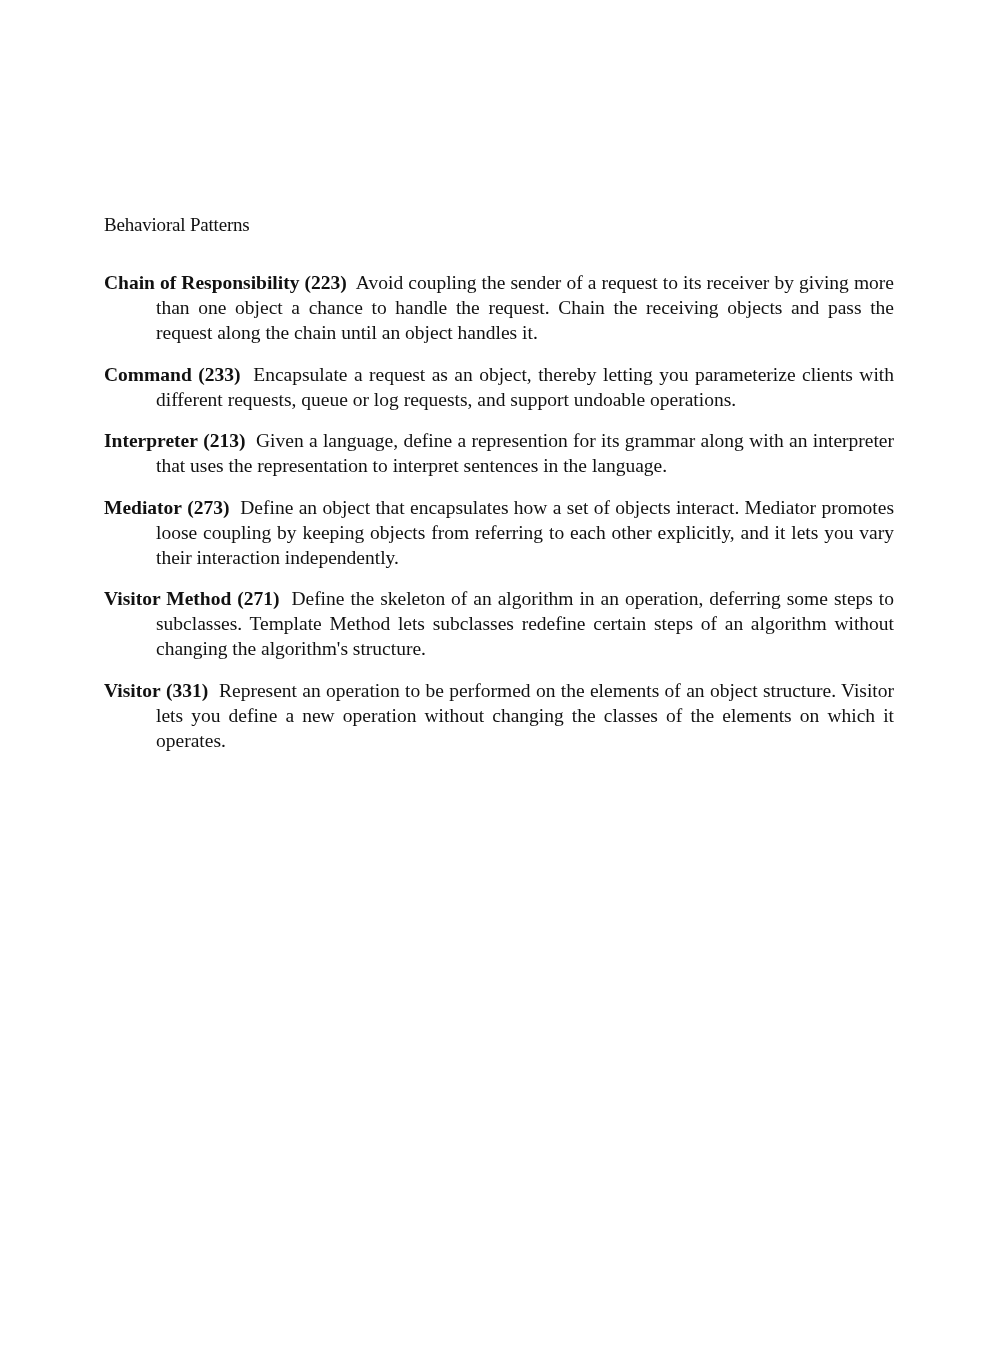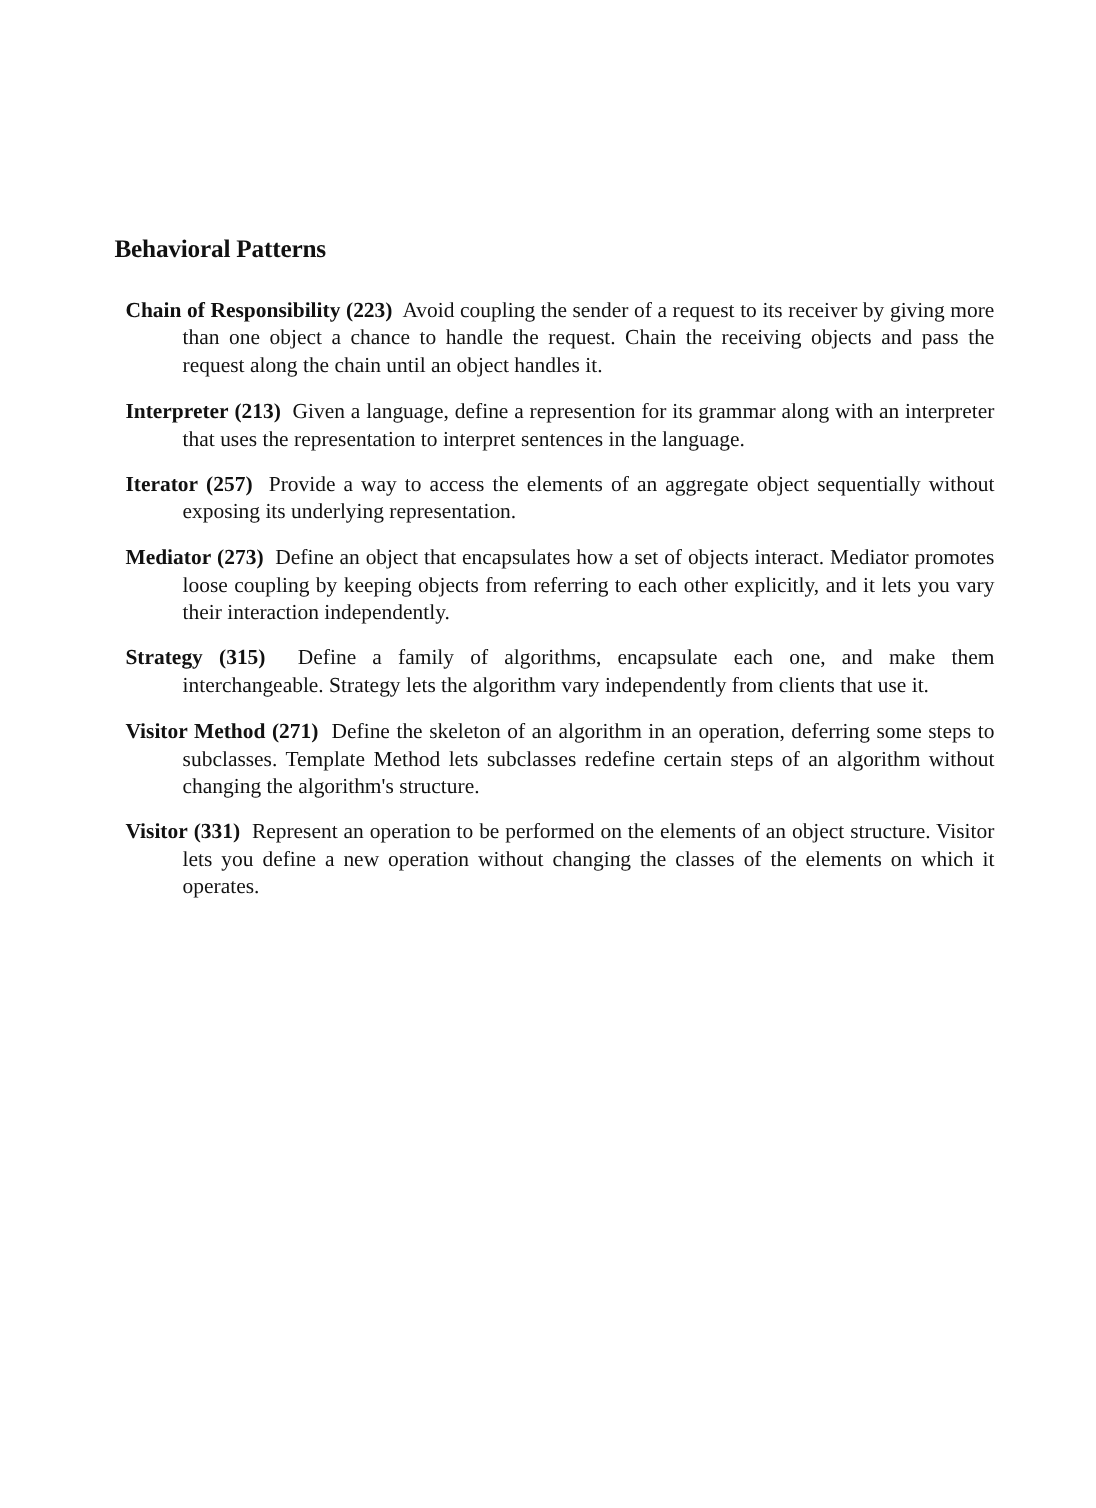--- a/index.html
+++ b/index.html
@@ -1,43 +1,42 @@
 <!DOCTYPE html>
 <html><head>
 <meta charset="utf-8">
 <style>
   html, body { margin:0; padding:0; background:#ffffff; }
   body { width:996px; height:1371px; position:relative; overflow:hidden;
          font-family:"Liberation Serif","DejaVu Serif",serif; color:#111; }
   .page { position:absolute; left:104px; top:0; width:790px; }
-  .heading { position:absolute; top:214px; left:0; font-size:23px; font-weight:bold; margin:0; letter-spacing:-0.2px; }
-  .entries { position:absolute; top:270px; left:10px; width:790px; }
+  .heading { position:absolute; top:214px; left:0; font-size:19px; font-weight:normal; margin:0; letter-spacing:-0.2px; }
+  .entries { position:absolute; top:270px; left:0; width:790px; }
   .entry { font-size:19.5px; line-height:25px; text-align:justify; margin:0 0 16.5px 0;
            padding-left:52px; text-indent:-52px; }
   .entry .name { font-weight:bold; }
   .entry .sp { white-space:pre; }
 </style>
 </head>
 <body>
 
 <div class="page">
   <h2 class="heading">Behavioral Patterns</h2>
 
   <div class="entries">
     <p class="entry"><span class="name">Chain of Responsibility</span> <span class="name">(223)</span><span class="sp">  </span><span>Avoid coupling the sender of a request to its receiver by giving more than one object a chance to handle the request. Chain the receiving objects and pass the request along the chain until an object handles it.</span></p>
 
+    <p class="entry"><span class="name">Command</span> <span class="name">(233)</span><span class="sp">  </span><span>Encapsulate a request as an object, thereby letting you parameterize clients with different requests, queue or log requests, and support undoable operations.</span></p>
 
     <p class="entry"><span class="name">Interpreter</span> <span class="name">(213)</span><span class="sp">  </span><span>Given a language, define a represention for its grammar along with an interpreter that uses the representation to interpret sentences in the language.</span></p>
 
-    <p class="entry"><span class="name">Iterator</span> <span class="name">(257)</span><span class="sp">  </span><span>Provide a way to access the elements of an aggregate object sequentially without exposing its underlying representation.</span></p>
 
     <p class="entry"><span class="name">Mediator</span> <span class="name">(273)</span><span class="sp">  </span><span>Define an object that encapsulates how a set of objects interact. Mediator promotes loose coupling by keeping objects from referring to each other explicitly, and it lets you vary their interaction independently.</span></p>
 
 
 
 
-    <p class="entry"><span class="name">Strategy</span> <span class="name">(315)</span><span class="sp">  </span><span>Define a family of algorithms, encapsulate each one, and make them interchangeable. Strategy lets the algorithm vary independently from clients that use it.</span></p>
 
     <p class="entry"><span class="name">Visitor Method</span> <span class="name">(271)</span><span class="sp">  </span><span>Define the skeleton of an algorithm in an operation, deferring some steps to subclasses. Template Method lets subclasses redefine certain steps of an algorithm without changing the algorithm's structure.</span></p>
 
     <p class="entry"><span class="name">Visitor</span> <span class="name">(331)</span><span class="sp">  </span><span>Represent an operation to be performed on the elements of an object structure. Visitor lets you define a new operation without changing the classes of the elements on which it operates.</span></p>
   </div>
 </div>
 
 </body></html>

